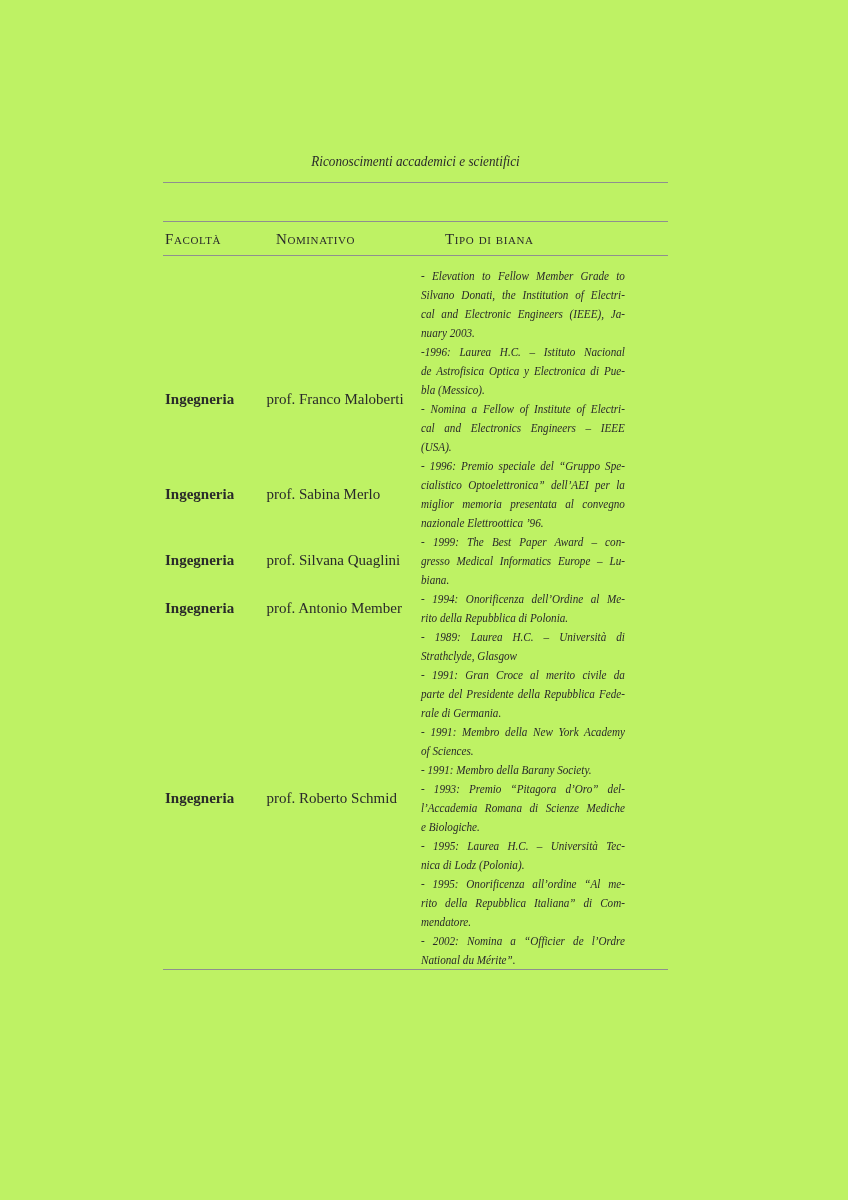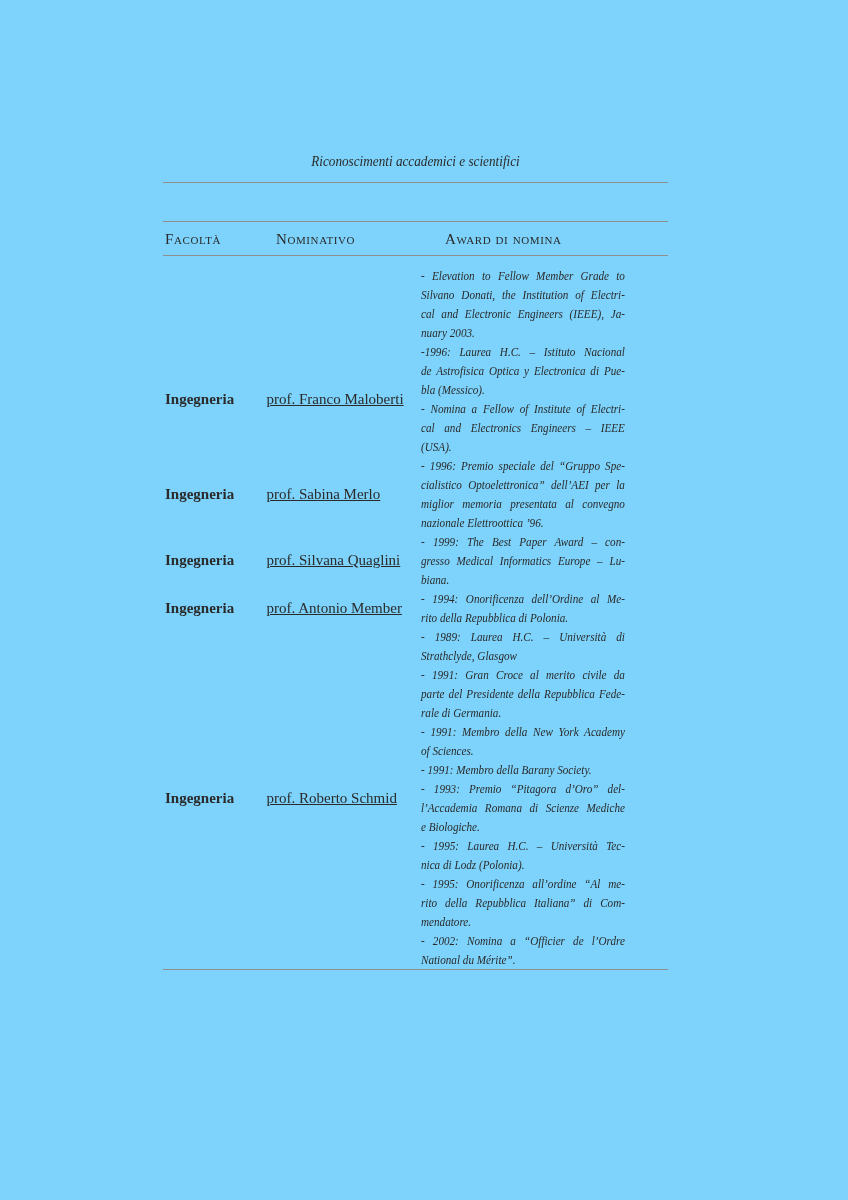--- a/index.html
+++ b/index.html
@@ -4,21 +4,21 @@
 <style>
   html, body {
     margin: 0;
     padding: 0;
     background: #ffffff;
   }
   .page {
     position: relative;
     width: 848px;
     height: 1200px;
-    background: #7dd3fc;
+    background: #bef264;
     font-family: "Liberation Serif", "DejaVu Serif", serif;
     color: #222222;
     overflow: hidden;
   }
   .running-header {
     position: absolute;
     left: 163px;
     top: 152px;
     width: 505px;
     text-align: center;
@@ -79,21 +79,20 @@
     font-size: 15px;
     line-height: 19px;
     color: #2a2a2a;
     font-weight: bold;
   }
   .cell-n {
     width: 169px;
     font-size: 15px;
     line-height: 19px;
     color: #2a2a2a;
-    text-decoration: underline;
   }
   .cell-t {
     width: 270px;
     font-style: italic;
     font-size: 13.5px;
     line-height: 19px;
     transform: scaleX(0.8259);
     transform-origin: 0 0;
     color: #2a2a2a;
   }
@@ -124,21 +123,21 @@
   <div class="running-header">
     <span class="rh-text">Riconoscimenti accademici e scientifici</span>
   </div>
 
   <div class="rule rule-1"></div>
   <div class="rule rule-2"></div>
 
   <div class="thead">
     <div class="th hc1">Facoltà</div>
     <div class="th hc2">Nominativo</div>
-    <div class="th hc3">Award di nomina</div>
+    <div class="th hc3">Tipo di biana</div>
   </div>
 
   <div class="rule rule-3"></div>
 
   <div class="tbody">
       <div class="trow">
         <div class="cell-f"></div>
         <div class="cell-n"></div>
         <div class="cell-t">
           <div class="tline">- Elevation to Fellow Member Grade to</div>

